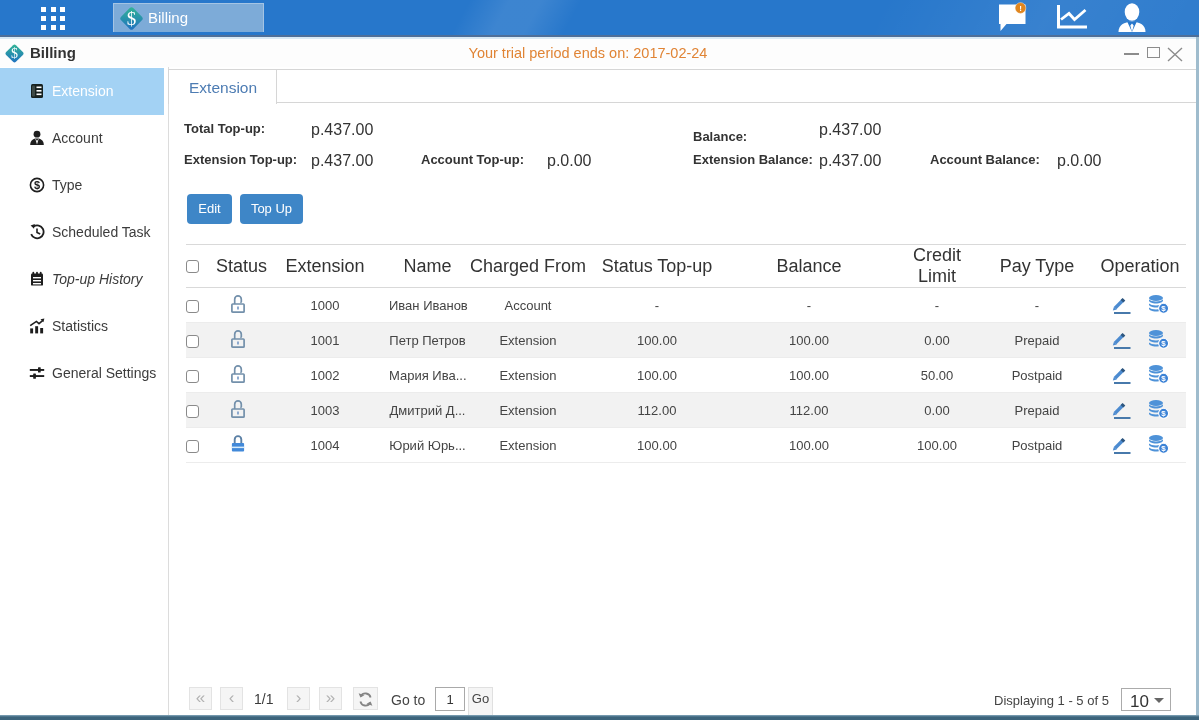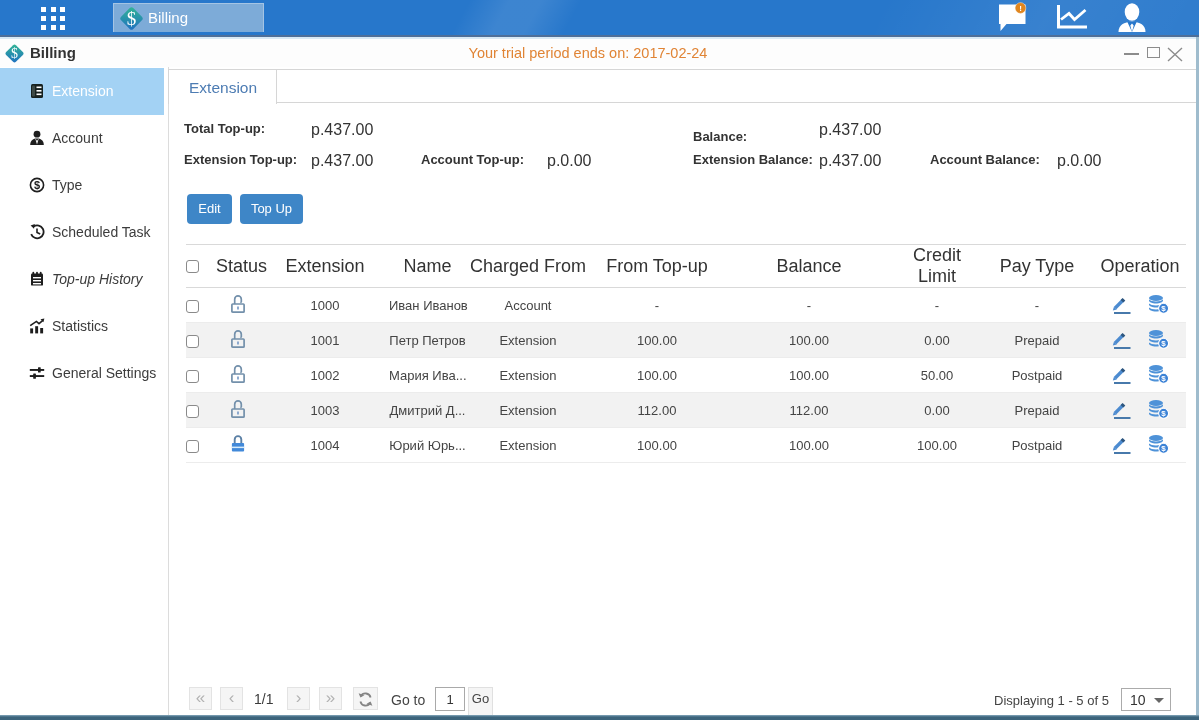--- a/index.html
+++ b/index.html
@@ -56,21 +56,21 @@
 
 
 .pbtn { position:absolute; top:620px; width:23px; height:23px; background:#f5f5f5; border:1px solid #e3e3e3;
   color:#b2b2b2; font-size:17px; text-align:center; line-height:20px; }
 #goinput { position:absolute; top:620px; width:30px; height:24px; border:1px solid #a9a9a9; font-size:13px;
   text-align:center; font-family:"Liberation Sans",sans-serif; color:#333; }
 #gobtn { position:absolute; top:620px; width:25px; height:32px; background:#f5f5f5; border:1px solid #e0e0e0;
   color:#444; font-size:13px; text-align:center; line-height:22px; }
 #disp { position:absolute; top:626px; font-size:13px; color:#444; }
 #psel { position:absolute; top:621px; width:50px; height:23px; border:1px solid #ababab; background:#fff; }
-#psel span { position:absolute; left:8px; top:3px; font-size:14px; color:#333; }
+#psel span { position:absolute; left:8px; top:3px; font-size:17px; color:#333; }
 #psel .tri { position:absolute; right:6px; top:9px; width:0; height:0; border-left:5px solid transparent;
   border-right:5px solid transparent; border-top:5px solid #666; }
 
 
 #rborder { left:1196px; top:37px; width:3px; height:683px; background:#9fbccd; }
 #bborder { left:0; top:715px; width:1199px; height:5px; background:linear-gradient(#86a9bd, #3c647c 40%, #3c647c); }
 </style>
 </head>
 <body>
 <div id="page">
@@ -248,21 +248,21 @@
         <col style="width:114px">
           <col style="width:92px">
       </colgroup>
       <tbody>
           <tr>
         <th class="cbcell"><span class="cb"></span></th>
             <th>Status</th>
             <th>Extension</th>
             <th>Name</th>
         <th>Charged From</th>
-            <th>From Top-up</th>
+            <th>Status Top-up</th>
             <th>Balance</th>
             <th>Credit Limit</th>
             <th>Pay Type</th>
             <th>Operation</th>
       </tr>
       <tr>
         <td class="cbcell"><span class="cb"></span></td>
         <td><svg width="16" height="20" viewBox="0 0 16 20" style="position:relative;left:-1px;">
           <path d="M4.7 10 V 5.2 A 3.3 3.3 0 0 1 11.3 5.2 V 7.6 A 0.9 0.9 0 0 1 10.3 8.4" fill="none" stroke="#7390ab" stroke-width="1.7"></path>
           <rect x="1.9" y="10" width="12.2" height="8.2" rx="0.8" fill="none" stroke="#7390ab" stroke-width="1.7"></rect>

